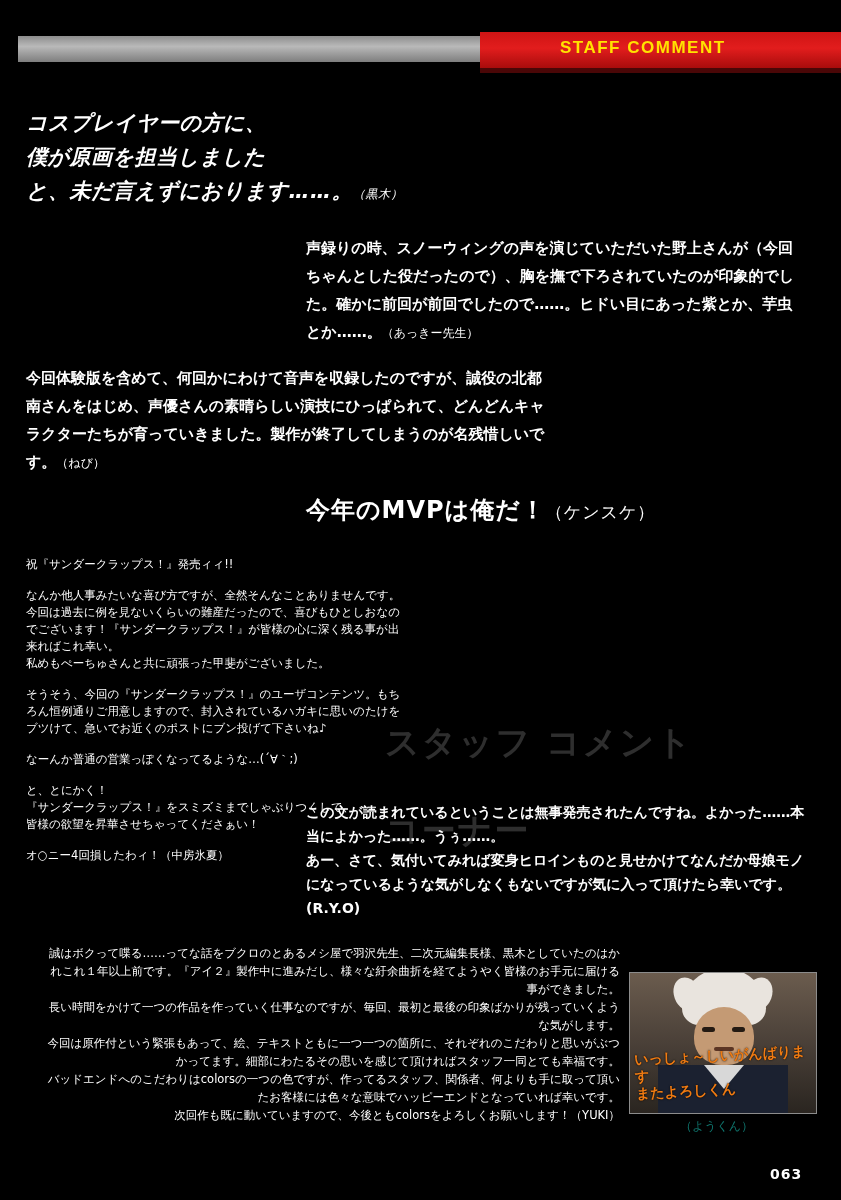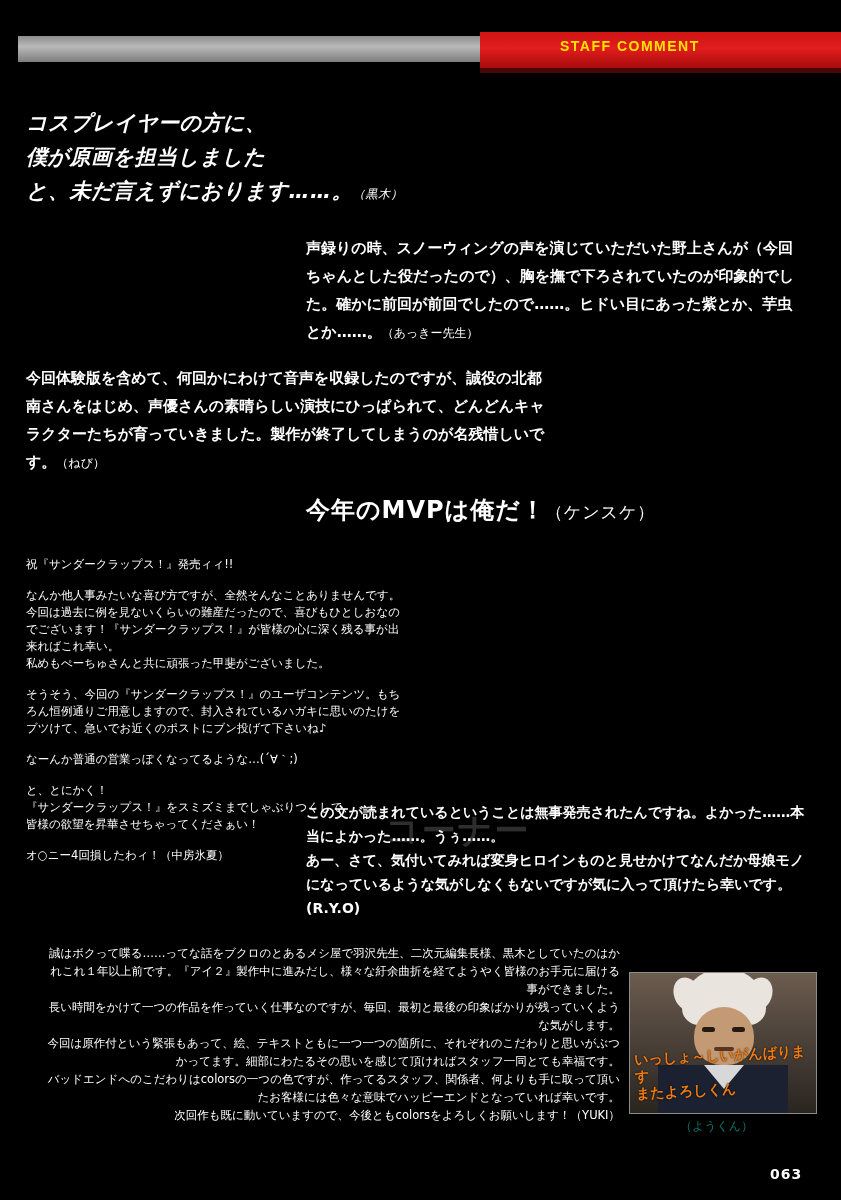--- a/index.html
+++ b/index.html
@@ -45,21 +45,21 @@
     left: 480px;
     top: 68px;
     width: 361px;
     height: 5px;
     background: #4a0707;
   }
   .header-title {
     position: absolute;
     left: 560px;
     top: 38px;
-    font-size: 14px;
+    font-size: 17px;
     font-weight: bold;
     letter-spacing: 1.5px;
     color: #ffe200;
     font-family: "Liberation Sans", sans-serif;
   }
 
   
   .block {
     position: absolute;
     color: #ffffff;
@@ -266,21 +266,21 @@
 私めもぺーちゅさんと共に頑張った甲斐がございました。</p>
   <p>そうそう、今回の『サンダークラップス！』のユーザコンテンツ。もちろん恒例通りご用意しますので、封入されているハガキに思いのたけをブツけて、急いでお近くのポストにブン投げて下さいね♪</p>
   <p>なーんか普通の営業っぽくなってるような…(´∀｀;)</p>
   <p style="white-space: pre-line;">と、とにかく！
 『サンダークラップス！』をスミズミまでしゃぶりつくして、
 皆様の欲望を昇華させちゃってくださぁい！</p>
   <p>オ○ニー4回損したわィ！（中房氷夏）</p>
 </div>
 
 <div class="ghost">
-  <br>
+  <span>スタッフ コメント</span><br>
   <span>コーナー</span>
 </div>
 
 <div class="block body-mid" style="left:306px; top:800px; width:505px; white-space: pre-line;">この文が読まれているということは無事発売されたんですね。よかった……本当によかった……。うぅ……。
 あー、さて、気付いてみれば変身ヒロインものと見せかけてなんだか母娘モノになっているような気がしなくもないですが気に入って頂けたら幸いです。(R.Y.O)</div>
 
 <div class="block tiny" style="left:40px; top:944px; width:580px;text-align:right;">
   <div>誠はボクって喋る……ってな話をブクロのとあるメシ屋で羽沢先生、二次元編集長様、黒木としていたのはかれこれ１年以上前です。『アイ２』製作中に進みだし、様々な紆余曲折を経てようやく皆様のお手元に届ける事ができました。</div>
   <div>長い時間をかけて一つの作品を作っていく仕事なのですが、毎回、最初と最後の印象ばかりが残っていくような気がします。</div>
   <div>今回は原作付という緊張もあって、絵、テキストともに一つ一つの箇所に、それぞれのこだわりと思いがぶつかってます。細部にわたるその思いを感じて頂ければスタッフ一同とても幸福です。</div>

